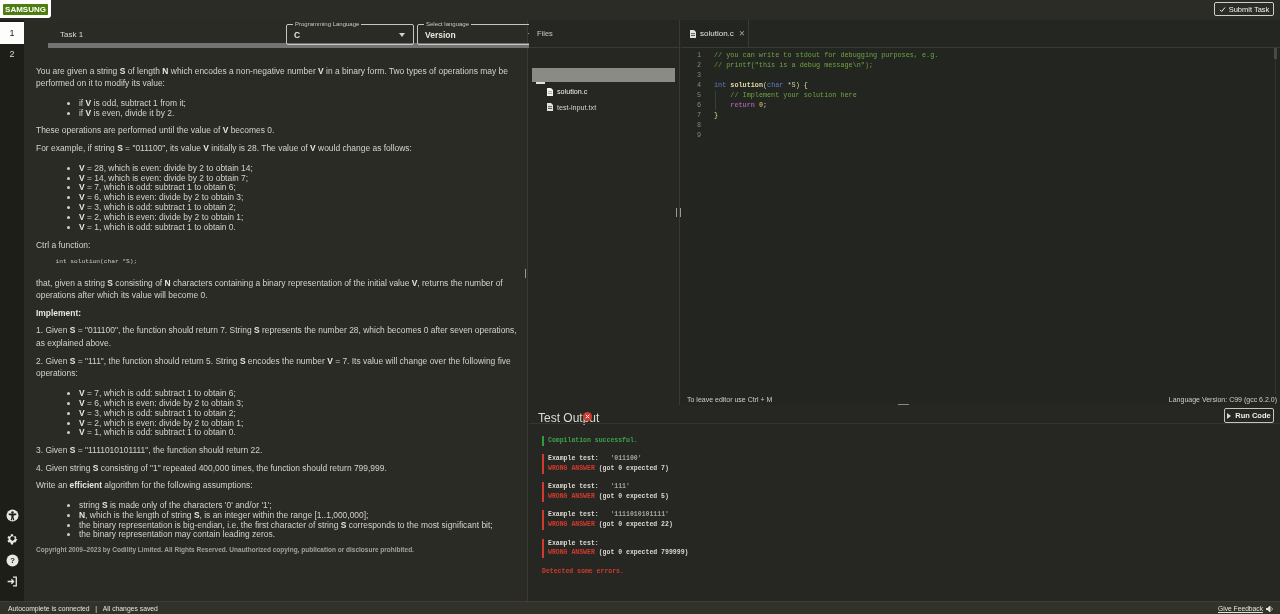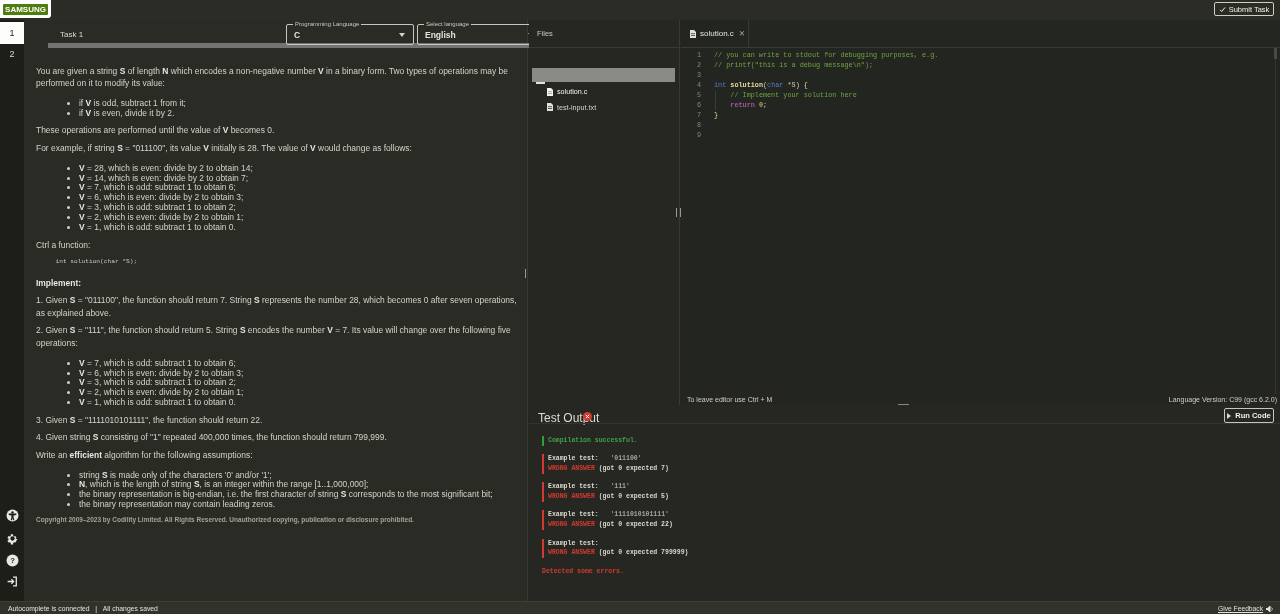--- a/index.html
+++ b/index.html
@@ -141,21 +141,21 @@
 <div id="task">
   <div id="taskhead">
     <div class="title">Task 1</div>
     <div class="fset" style="left:238px;width:128px;">
       <div class="legend">Programming Language</div>
       <div class="val">C</div>
         <div class="arr"></div>
     </div>
     <div class="fset" style="left:369px;width:126px;">
       <div class="legend">Select language</div>
-      <div class="val">English</div>
+      <div class="val">Version</div>
         <div class="arr"></div>
     </div>
   </div>
   <div id="desc">
     <p style="margin-top:16.9px" id="p1">You are given a string <b>S</b> of length <b>N</b> which encodes a non-negative number <b>V</b> in a binary form. Two types of operations may be performed on it to modify its value:</p>
     <ul>
       <li>if <b>V</b> is odd, subtract 1 from it;</li>
       <li>if <b>V</b> is even, divide it by 2.</li>
     </ul>
     <p>These operations are performed until the value of <b>V</b> becomes 0.</p>
@@ -164,20 +164,21 @@
       <li><b>V</b> = 28, which is even: divide by 2 to obtain 14;</li>
       <li><b>V</b> = 14, which is even: divide by 2 to obtain 7;</li>
       <li><b>V</b> = 7, which is odd: subtract 1 to obtain 6;</li>
       <li><b>V</b> = 6, which is even: divide by 2 to obtain 3;</li>
       <li><b>V</b> = 3, which is odd: subtract 1 to obtain 2;</li>
       <li><b>V</b> = 2, which is even: divide by 2 to obtain 1;</li>
       <li><b>V</b> = 1, which is odd: subtract 1 to obtain 0.</li>
     </ul>
     <p>Ctrl a function:</p>
     <pre class="mono">int solution(char *S);</pre>
+    <p>that, given a string <b>S</b> consisting of <b>N</b> characters containing a binary representation of the initial value <b>V</b>, returns the number of operations after which its value will become 0.</p>
     <p><b>Implement:</b></p>
     <p>1. Given <b>S</b> = "011100", the function should return 7. String <b>S</b> represents the number 28, which becomes 0 after seven operations, as explained above.</p>
     <p>2. Given <b>S</b> = "111", the function should return 5. String <b>S</b> encodes the number <b>V</b> = 7. Its value will change over the following five operations:</p>
     <ul>
       <li><b>V</b> = 7, which is odd: subtract 1 to obtain 6;</li>
       <li><b>V</b> = 6, which is even: divide by 2 to obtain 3;</li>
       <li><b>V</b> = 3, which is odd: subtract 1 to obtain 2;</li>
       <li><b>V</b> = 2, which is even: divide by 2 to obtain 1;</li>
       <li><b>V</b> = 1, which is odd: subtract 1 to obtain 0.</li>
     </ul>

